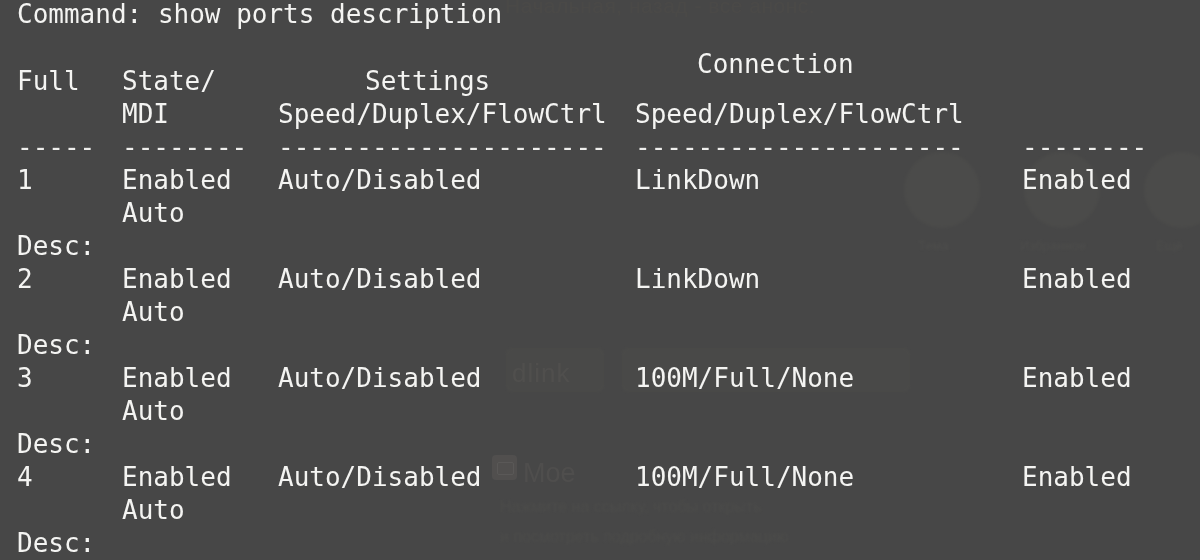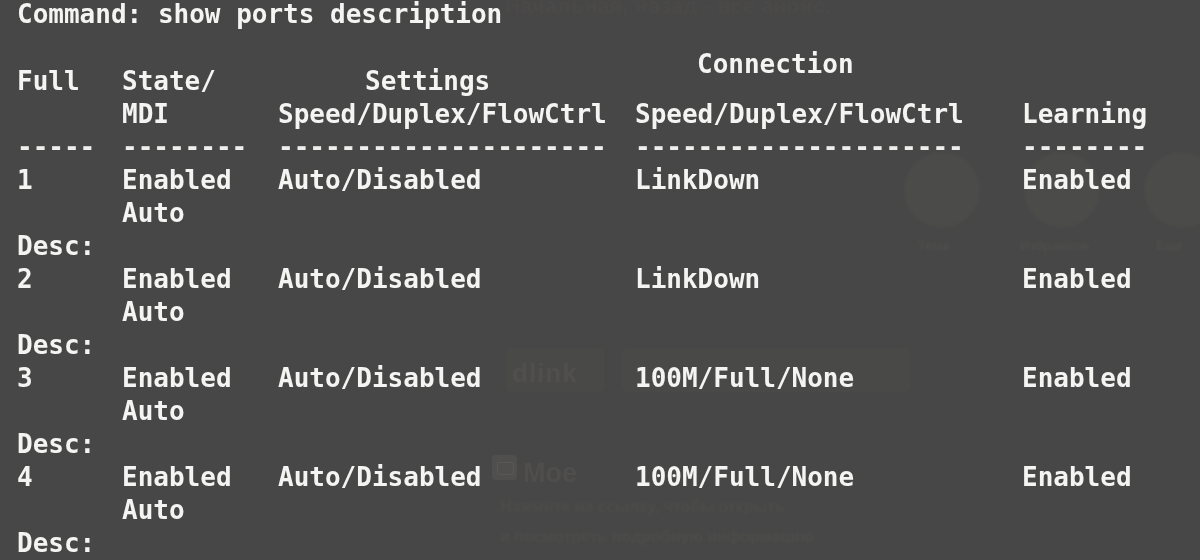--- a/index.html
+++ b/index.html
@@ -8,21 +8,20 @@
     padding: 0;
     background: #3f3f3f;
   }
   #screen {
     position: relative;
     width: 1200px;
     height: 560px;
     background: #474747;
     overflow: hidden;
     font-family: "DejaVu Sans Mono", "Liberation Mono", monospace;
-    font-weight: bold;
   }
 
   
   .bg-layer {
     position: absolute;
     inset: 0;
     pointer-events: none;
     z-index: 0;
   }
   .wm {
@@ -150,21 +149,20 @@
     <div class="cell" style="left:17px; top:-2px;">Command: show ports description</div>
 
     <div class="cell" style="left:17px; top:65px;">Full</div>
     <div class="cell" style="left:365px; top:65px;">Settings</div>
     <div class="cell" style="left:122px; top:65px;">State/</div>
     <div class="cell" style="left:697px; top:48px;">Connection</div>
 
     <div class="cell" style="left:122px; top:98px;">MDI</div>
     <div class="cell" style="left:278px; top:98px;">Speed/Duplex/FlowCtrl</div>
     <div class="cell" style="left:635px; top:98px;">Speed/Duplex/FlowCtrl</div>
-    <div class="cell" style="left:1022px; top:98px;">Learning</div>
 
     <div class="cell rule" style="left:17px; top:131px;">-----</div>
     <div class="cell rule" style="left:122px; top:131px;">--------</div>
     <div class="cell rule" style="left:278px; top:131px;">---------------------</div>
     <div class="cell rule" style="left:635px; top:131px;">---------------------</div>
     <div class="cell rule" style="left:1022px; top:131px;">--------</div>
 
     <div class="cell" style="left:17px; top:164px;">1</div>
     <div class="cell" style="left:122px; top:164px;">Enabled</div>
     <div class="cell" style="left:278px; top:164px;">Auto/Disabled</div>

